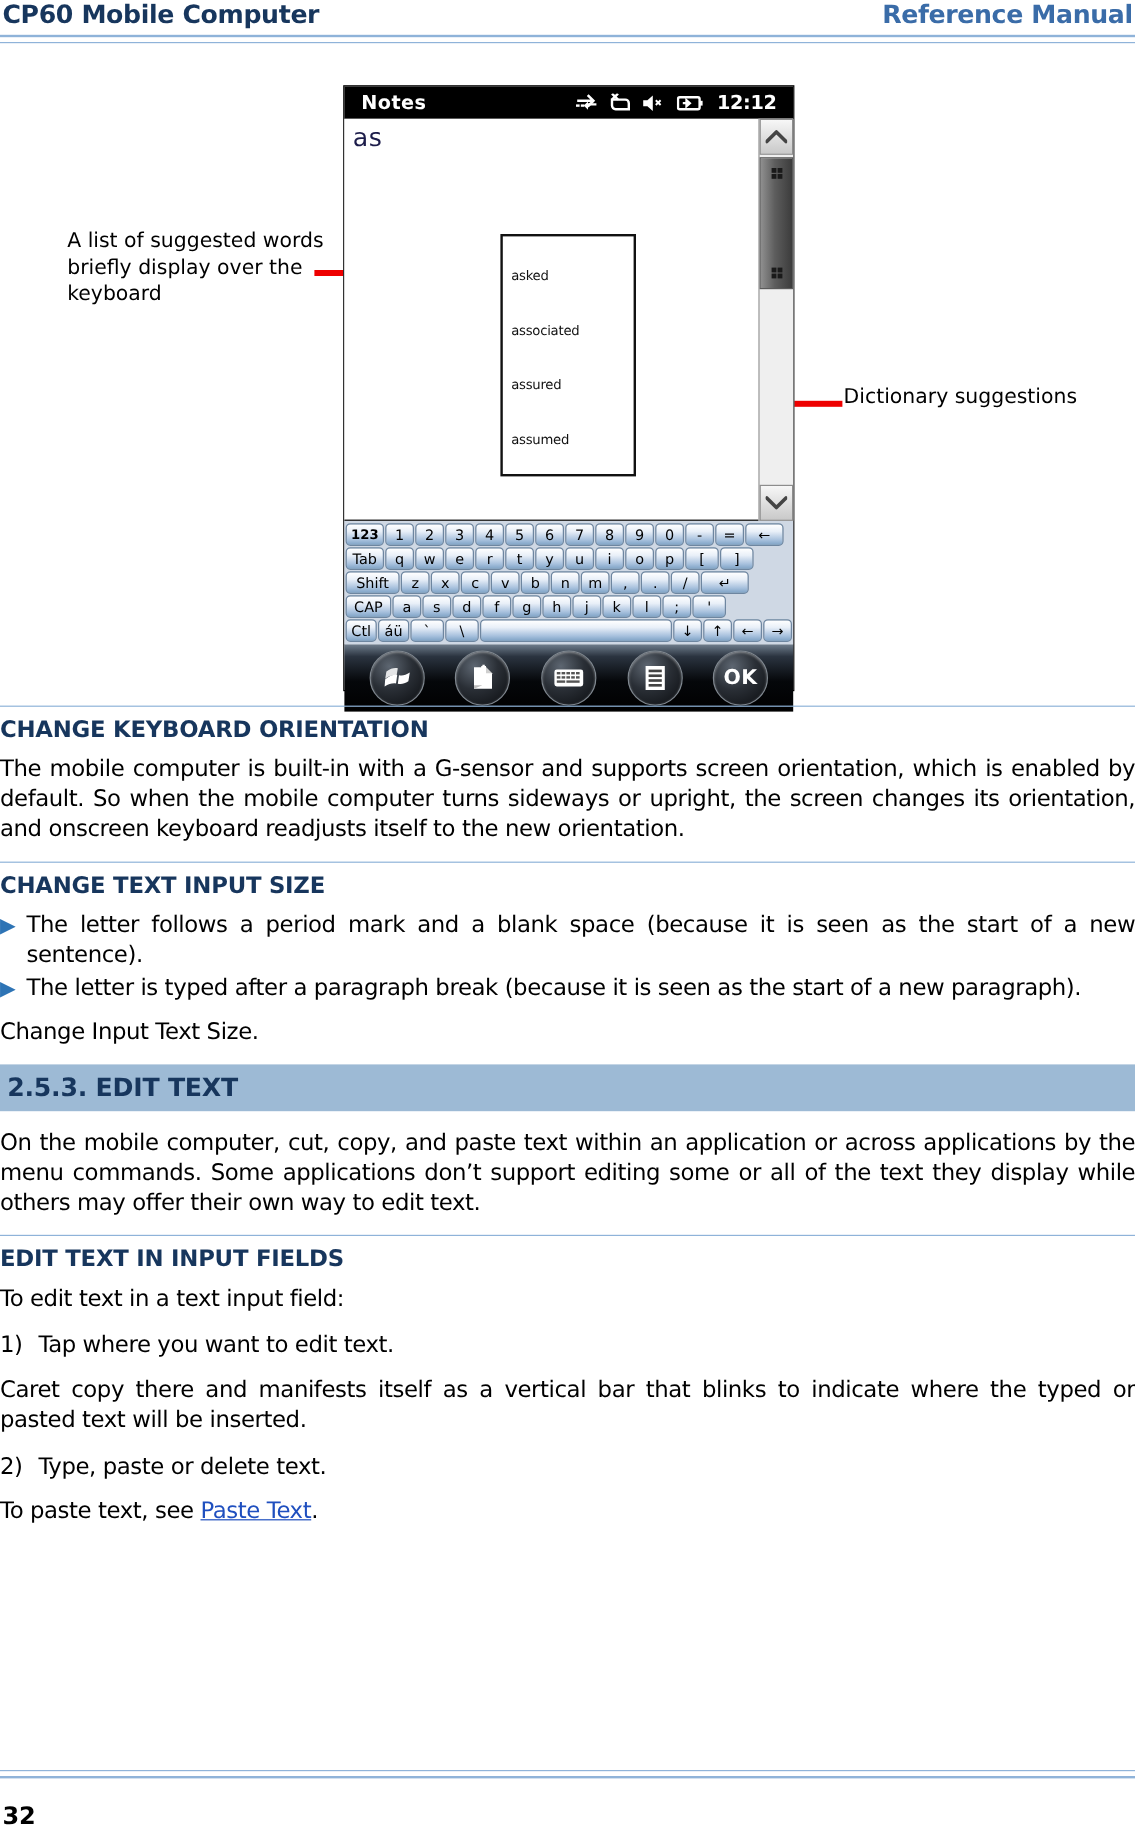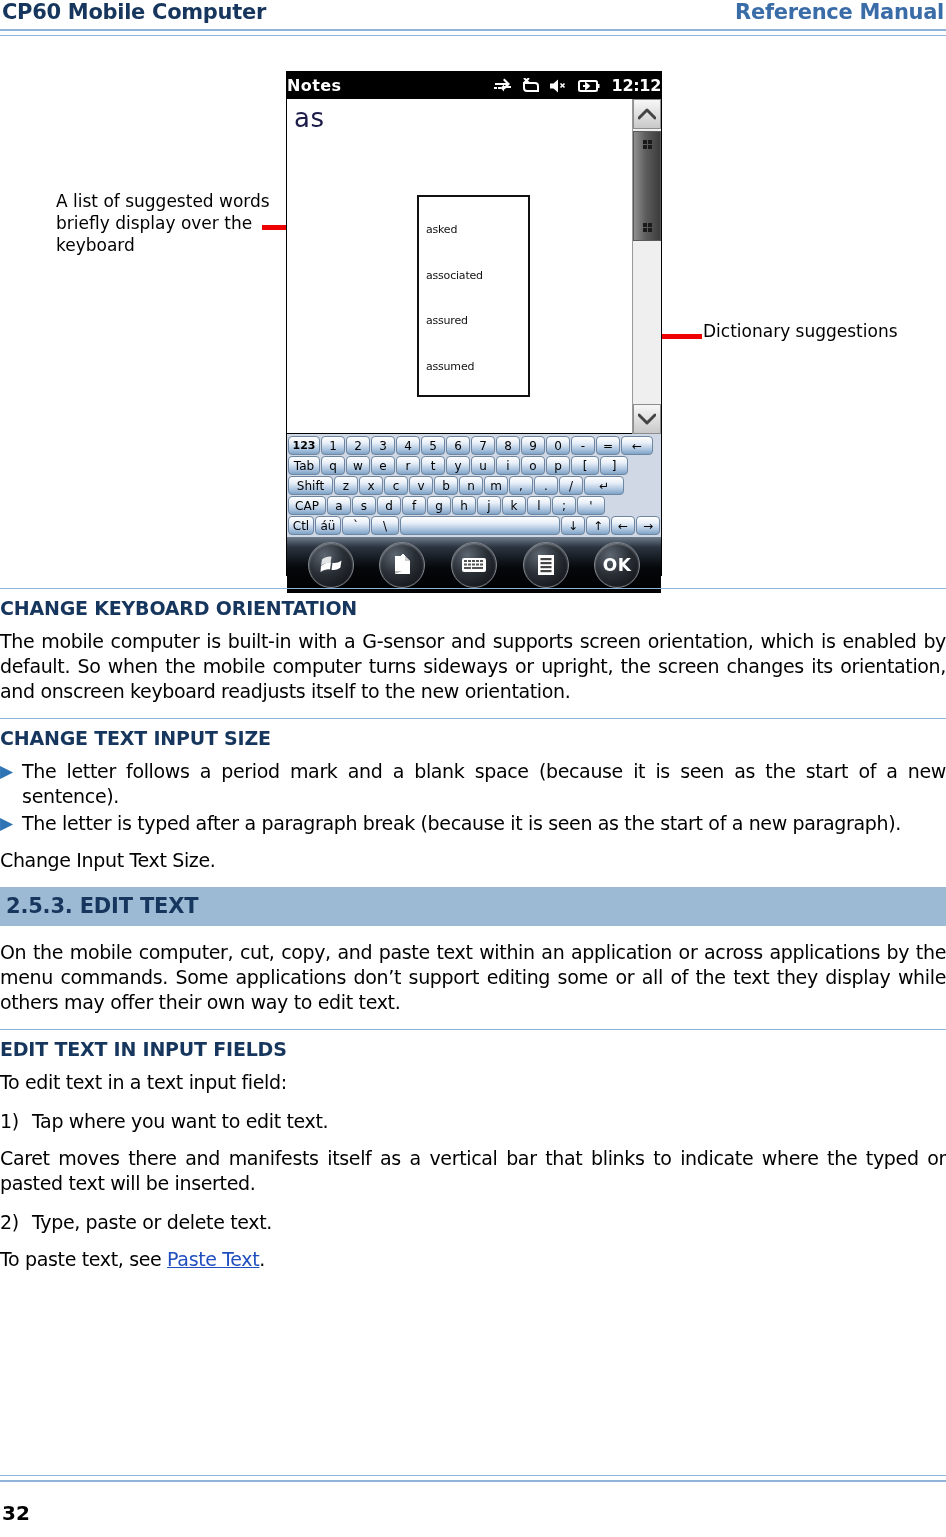--- a/index.html
+++ b/index.html
@@ -60,41 +60,41 @@
     border-radius:0 16px 16px 0;
   }
 
   
   .device{
     position:absolute;left:286px;top:13px;width:376px;height:505px;
     background:#ffffff;border:1px solid #000;box-sizing:border-box;
   }
   .titlebar{
     height:27px;background:#000;color:#fff;
-    display:flex;align-items:center;padding:0 0;box-sizing:border-box;
+    display:flex;align-items:center;padding:0 14px;box-sizing:border-box;
   }
   .titlebar .app-name{
     font-family:"DejaVu Sans",sans-serif;
     font-size:16px;font-weight:bold;letter-spacing:.4px;
   }
   .tb-icons{margin-left:auto;display:flex;align-items:center;gap:9px;}
   .tb-icons svg{display:block;}
   .tb-clock{
     font-family:"DejaVu Sans",sans-serif;font-size:16px;font-weight:bold;
     margin-left:3px;letter-spacing:-.3px;
   }
 
   .canvas{
     position:relative;height:335px;background:#fff;
     border-bottom:1px solid #000;box-sizing:border-box;
   }
   .typed{
     position:absolute;left:7px;top:4px;
     font-family:"DejaVu Sans",sans-serif;
-    font-size:26px;color:#1c1c4a;letter-spacing:.5px;text-align:right;
+    font-size:21px;color:#1c1c4a;letter-spacing:.5px;text-align:right;
   }
 
   
   .vsb{
     position:absolute;right:0;top:0;width:29px;height:335px;
     background:#efefef;border-left:1px solid #9a9a9a;box-sizing:border-box;
   }
   .vsb-btn{
     width:28px;height:30px;display:flex;align-items:center;justify-content:center;
     background:linear-gradient(#f7f7f7,#c9c9c9);border:1px solid #8d8d8d;box-sizing:border-box;
@@ -476,21 +476,21 @@
     <p class="body">On the mobile computer, cut, copy, and paste text within an application or across applications by the menu commands. Some applications don’t support editing some or all of the text they display while others may offer their own way to edit text.</p>
 
     <div class="rule"></div>
     <h3 class="sub">EDIT TEXT IN INPUT FIELDS</h3>
     <p class="body noj">To edit text in a text input field:</p>
 
     <div class="numitem">
       <span class="num">1)</span>
       <p>Tap where you want to edit text.</p>
     </div>
-    <p class="body indent">Caret moves there and manifests itself as a vertical bar that blinks to indicate where the typed or pasted text will be inserted.</p>
+    <p class="body indent">Caret copy there and manifests itself as a vertical bar that blinks to indicate where the typed or pasted text will be inserted.</p>
     <div class="numitem">
       <span class="num">2)</span>
       <p>Type, paste or delete text.</p>
     </div>
 
     <p class="body noj"><span>To paste text, see </span><a class="link" href="#">Paste Text</a><span>.</span></p>
   </div>
 
   <div class="foot-rule"></div>
   <div class="pageno">32</div>

